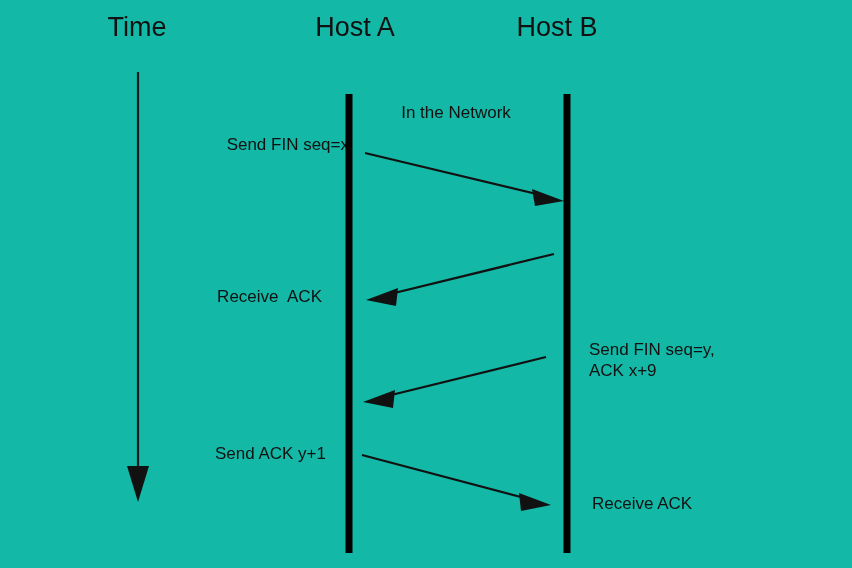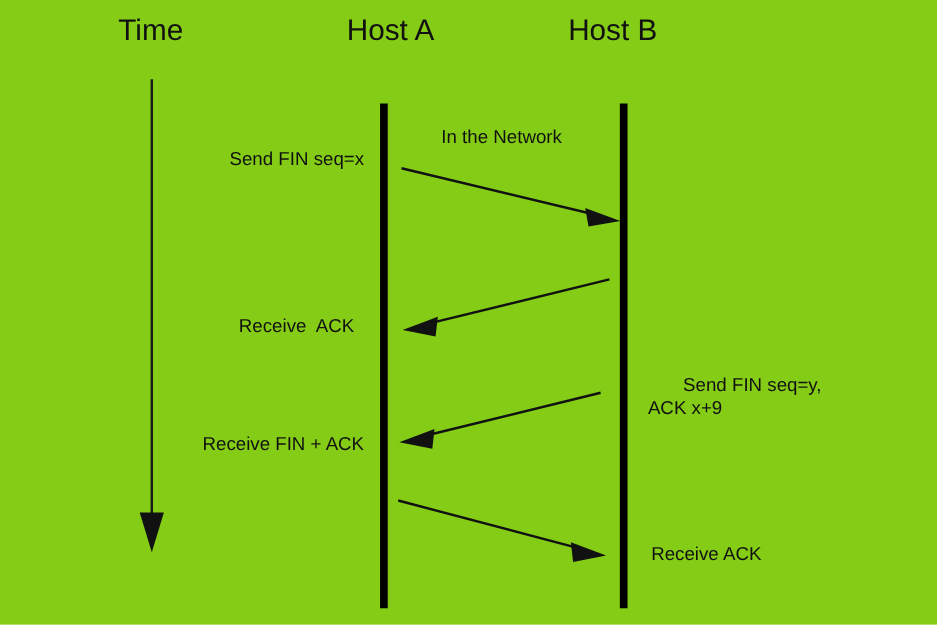--- a/index.html
+++ b/index.html
@@ -4,21 +4,21 @@
 <style>
   html, body {
     margin: 0;
     padding: 0;
     background: #ffffff;
   }
   #canvas {
     position: relative;
     width: 852px;
     height: 568px;
-    background: #84cc16;
+    background: #14b8a6;
     overflow: hidden;
     font-family: "Liberation Sans", sans-serif;
     color: #111111;
   }
   svg.layer {
     position: absolute;
     left: 0;
     top: 0;
     width: 852px;
     height: 568px;
@@ -56,32 +56,32 @@
 <body>
 
 <div id="canvas">
 
   <div class="col-title" style="left:137px; top:12px;">Time</div>
 
   <div class="col-title" style="left:557px; top:12px;">Host B</div>
 
   <div class="col-title" style="left:355px; top:12px;">Host A</div>
 
-  <div class="net-label" style="left:456px; top:103px;margin-top:12px;">In the Network</div>
+  <div class="net-label" style="left:456px; top:103px;">In the Network</div>
 
-  <div class="msg-label right-align" style="left:331px; top:134px;text-align:center;">Send FIN seq=x</div>
+  <div class="msg-label right-align" style="left:349px; top:134px;text-align:center;">Send FIN seq=x</div>
 
   <div class="msg-label right-align" style="left:322px; top:286px;">Receive  ACK</div>
 
-  <div class="msg-label right-align" style="left:331px; top:393px;">Receive FIN + ACK</div>
+
+  <div class="msg-label right-align" style="left:326px; top:443px;">Send ACK y+1</div>
 
 
 
-
-  <div class="msg-label" style="left:589px; top:339px;margin-left:32px;">Send FIN seq=y,</div>
+  <div class="msg-label" style="left:589px; top:339px;">Send FIN seq=y,</div>
 
   <div class="msg-label" style="left:589px; top:360px;">ACK x+9</div>
 
   <div class="msg-label" style="left:592px; top:493px;">Receive ACK</div>
 
   <svg class="layer" viewBox="0 0 852 568" xmlns="http://www.w3.org/2000/svg">
 
     <g>
       <line x1="138" y1="72" x2="138" y2="468" stroke="#1a1a1a" stroke-width="2.2"></line>
       <polygon points="127,466 149,466 138,502" fill="#111111"></polygon>

